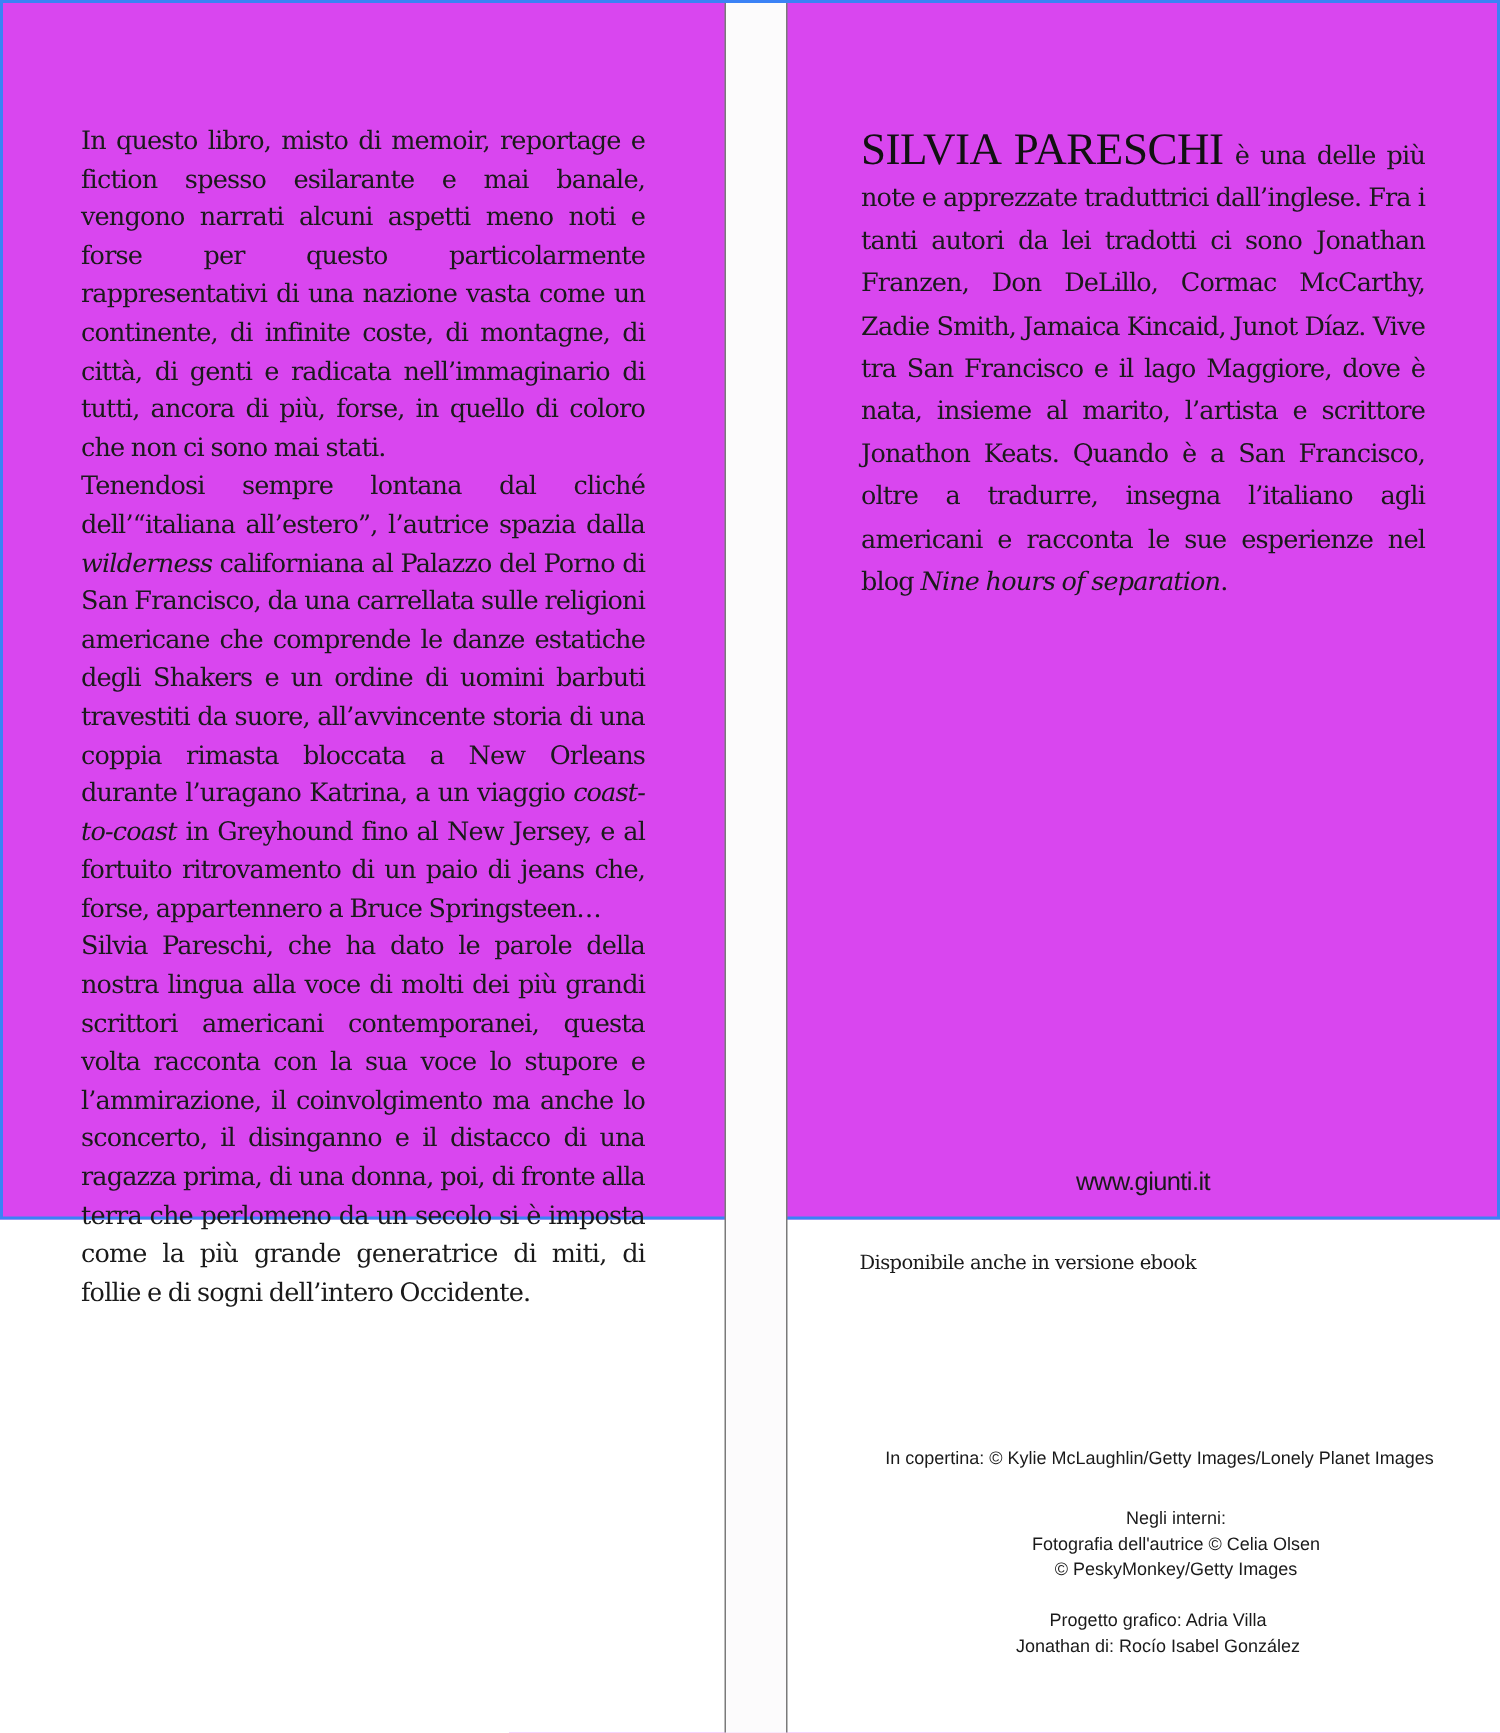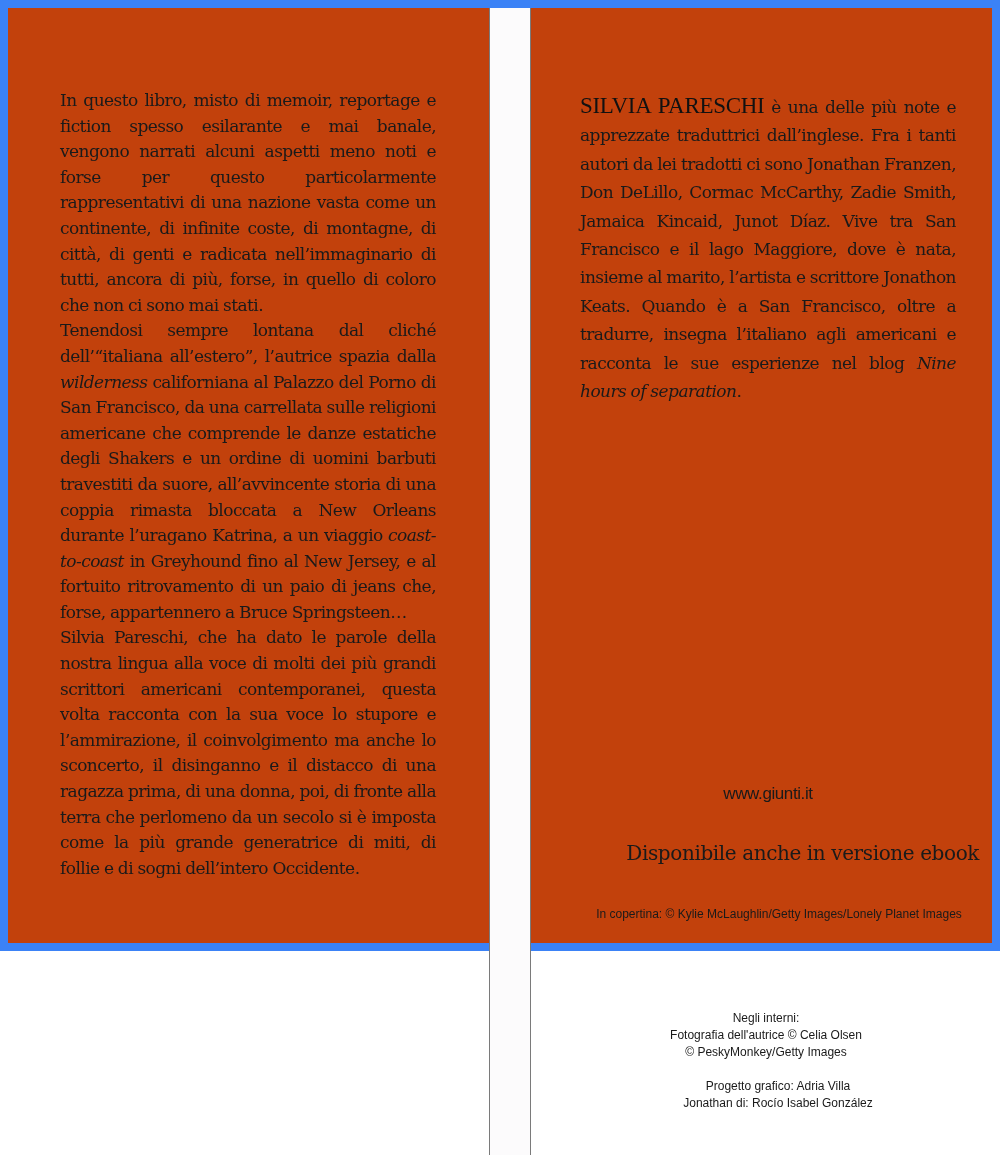--- a/index.html
+++ b/index.html
@@ -9,24 +9,24 @@
     }
     body {
       width: 1000px;
       height: 1155px;
       position: relative;
       overflow: hidden;
     }
     .frame {
       position: absolute;
       left: 0; top: 0;
-      width: 1000px; height: 951px;
+      width: 1000px; height: 813px;
       box-sizing: border-box;
-      border: 8px solid #3b82f6;
-      background: #c2410c;
+      border: 2px solid #3b82f6;
+      background: #d946ef;
     }
     .gutter-line {
       position: absolute;
       top: 0;
       width: 1px;
       height: 1155px;
       background: #7a7a7a;
     }
     .gutter-left { left: 481px; }
     .gutter-right { left: 522px; }
@@ -63,21 +63,21 @@
       font-size: 17px;
       line-height: 28.4px;
       color: #1a1a1a;
       text-align: justify;
       letter-spacing: -0.55px;
       word-spacing: -0.5px;
     }
     .right-col p { margin: 0; }
     .author-name {
       font-family: "Liberation Serif", "DejaVu Serif", serif;
-      font-size: 23px;
+      font-size: 30px;
       letter-spacing: -0.3px;
       color: #111;
     }
     .it { font-style: italic; }
 
     .website {
       position: absolute;
       left: 572px;
       width: 376px;
       top: 776px;
@@ -85,43 +85,43 @@
       font-family: Liberation Sans, sans-serif;
       font-size: 17px;
       letter-spacing: -0.4px;
       color: #1a1a1a;
     }
     .ebook {
       position: absolute;
       left: 572px;
       width: 400px;
       top: 833px;
-      text-align: right;
+      text-align: left;
       font-family: "DejaVu Serif", "Liberation Serif", serif;
-      font-size: 20px;
+      font-size: 13px;
       letter-spacing: -0.4px;
       color: #1a1a1a;
       left: 571px;
       width: 400px;
     }
     .credits {
       position: absolute;
       font-family: "Liberation Sans", "DejaVu Sans", sans-serif;
       font-size: 12px;
       color: #1a1a1a;
       text-align: center;
       line-height: 17px;
     }
     .cover-credit {
       left: 566px;
       width: 410px;
-      top: 898px;
+      top: 962px;
     }
     .interior-credits {
-      left: 608px;
+      left: 632px;
       width: 300px;
       top: 1002px;
     }
     .design-credits {
       left: 620px;
       width: 300px;
       top: 1070px;
     }
   </style>
 </head>

